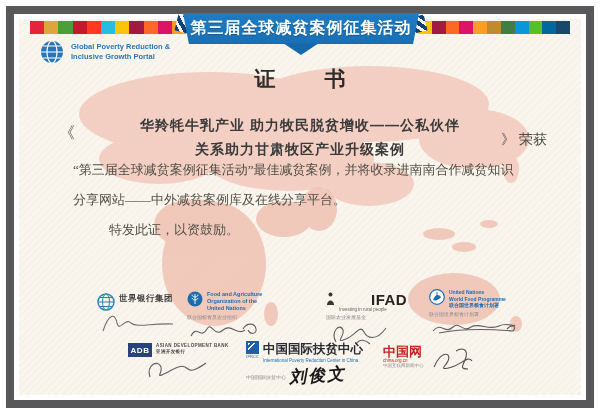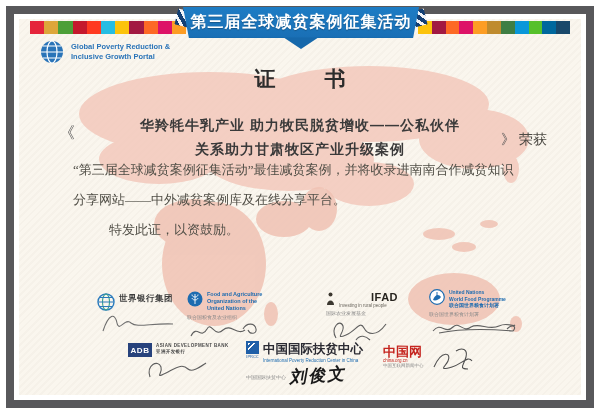--- a/index.html
+++ b/index.html
@@ -11,21 +11,21 @@
          background-image:repeating-linear-gradient(135deg,rgba(120,100,80,0.03) 0 2px,transparent 2px 5px);
          box-shadow:0 0 0 5px #ffffff,0 0 0 13px #58585b,0 0 0 19px #ffffff;
          overflow:hidden;}
   .map{position:absolute;left:0;top:0;z-index:0;}
   
   .strip{position:absolute;top:2px;height:13px;display:flex;z-index:2;}
   .strip .sq{flex:1;height:100%;}
   .strip-left{left:11px;width:156px;}
   .strip-right{left:399px;width:152px;}
   
-  .ribbon-wrap{position:absolute;left:176px;top:4px;width:250px;height:45px;z-index:6;}
+  .ribbon-wrap{position:absolute;left:176px;top:10px;width:250px;height:45px;z-index:6;}
   .ribbon-end{position:absolute;top:8px;width:30px;height:16px;
      background:repeating-linear-gradient(48deg,#123f74 0 4px,#f2f4f7 4px 7px);}
   .ribbon-end.l{left:0;transform:rotate(14deg);}
   .ribbon-end.r{right:0;transform:rotate(-14deg);}
   .ribbon{position:absolute;left:7px;top:3px;width:236px;height:42px;
      background:linear-gradient(180deg,#1d7cc4 0%,#1a70b6 70%,#1668ab 74%);
      clip-path:polygon(0 0,100% 0,97.5% 74%,57% 74%,50% 100%,43% 74%,2.5% 74%);
      display:flex;justify-content:center;}
   .ribbon-title{color:#ffffff;font-weight:bold;font-size:16px;letter-spacing:1px;margin-top:5px;
      text-shadow:0 1px 1px rgba(0,0,0,.25);}
@@ -49,21 +49,21 @@
   .bl1{top:142px;}
   .bl2{top:172px;}
   .bl3{top:202px;padding-left:36px;}
   
   .sig-cell{position:absolute;z-index:3;}
   .logo-row{display:flex;align-items:flex-start;gap:4px;}
   .tiny{font-size:5px;color:#8a8a8a;margin-top:2px;letter-spacing:0;}
   .sig-svg{display:block;margin-top:0px;}
   .wb-cn{font-size:8.5px;color:#3c3c3c;font-weight:bold;letter-spacing:0.5px;}
   .fao-en{font-size:5.5px;color:#1e6cb0;line-height:1.25;font-weight:bold;}
-  .ifad-abbr{font-size:11px;font-weight:bold;color:#27241f;letter-spacing:0.5px;line-height:1;padding-left:32px;}
+  .ifad-abbr{font-size:15px;font-weight:bold;color:#27241f;letter-spacing:0.5px;line-height:1;padding-left:32px;}
   .ifad-tag{font-size:4.5px;color:#6b675f;}
   .wfp-en{font-size:5px;color:#1e6cb0;line-height:1.3;font-weight:bold;}
   .adb-box{width:24px;height:14px;background:#27427c;color:#fff;font-size:8px;font-weight:bold;
      display:flex;align-items:center;justify-content:center;letter-spacing:0.5px;}
   .adb-en{font-size:4.5px;color:#4a4a4a;line-height:1.4;letter-spacing:0.4px;font-weight:bold;}
   .iprcc-cn{font-size:12.5px;font-weight:bold;color:#2b2b33;
      font-family:"Liberation Serif","DejaVu Serif",serif;}
   .iprcc-en{font-size:4.5px;color:#1e6cb0;}
   .iprcc-sq{width:13px;height:13px;background:#1f5fa8;position:relative;flex:none;}
   .iprcc-sq:after{content:"";position:absolute;left:2px;top:2px;width:9px;height:9px;

